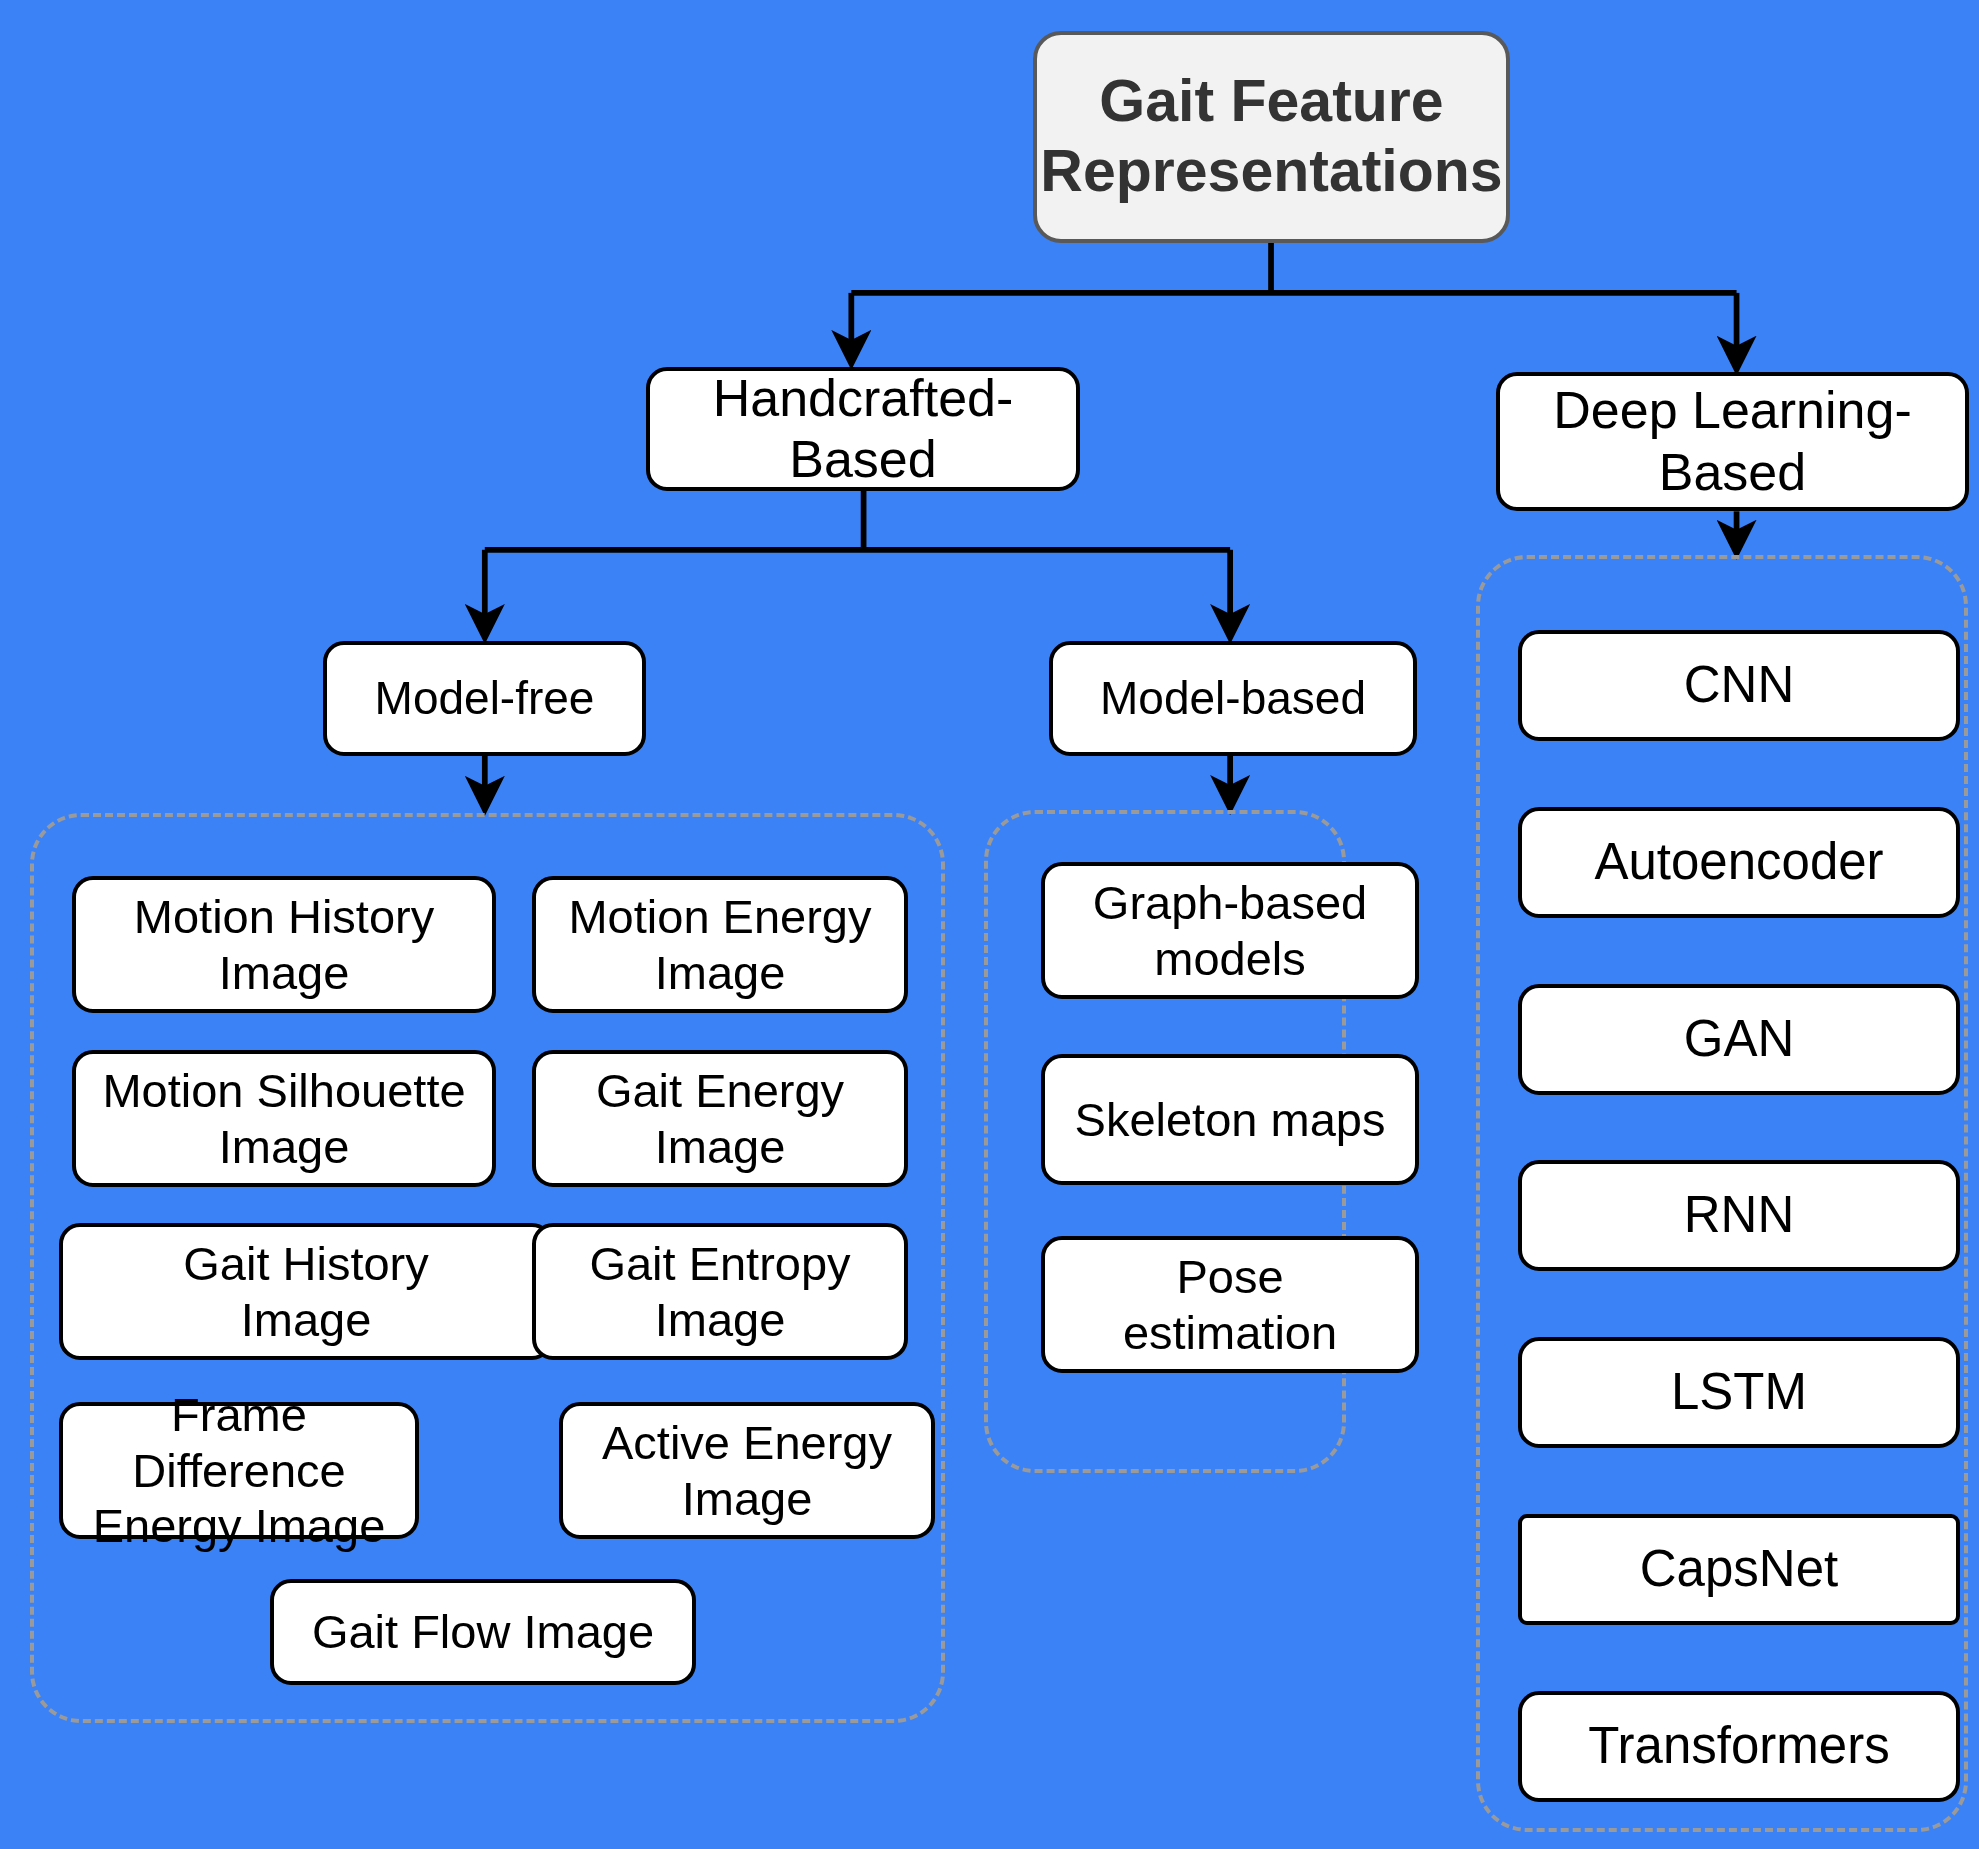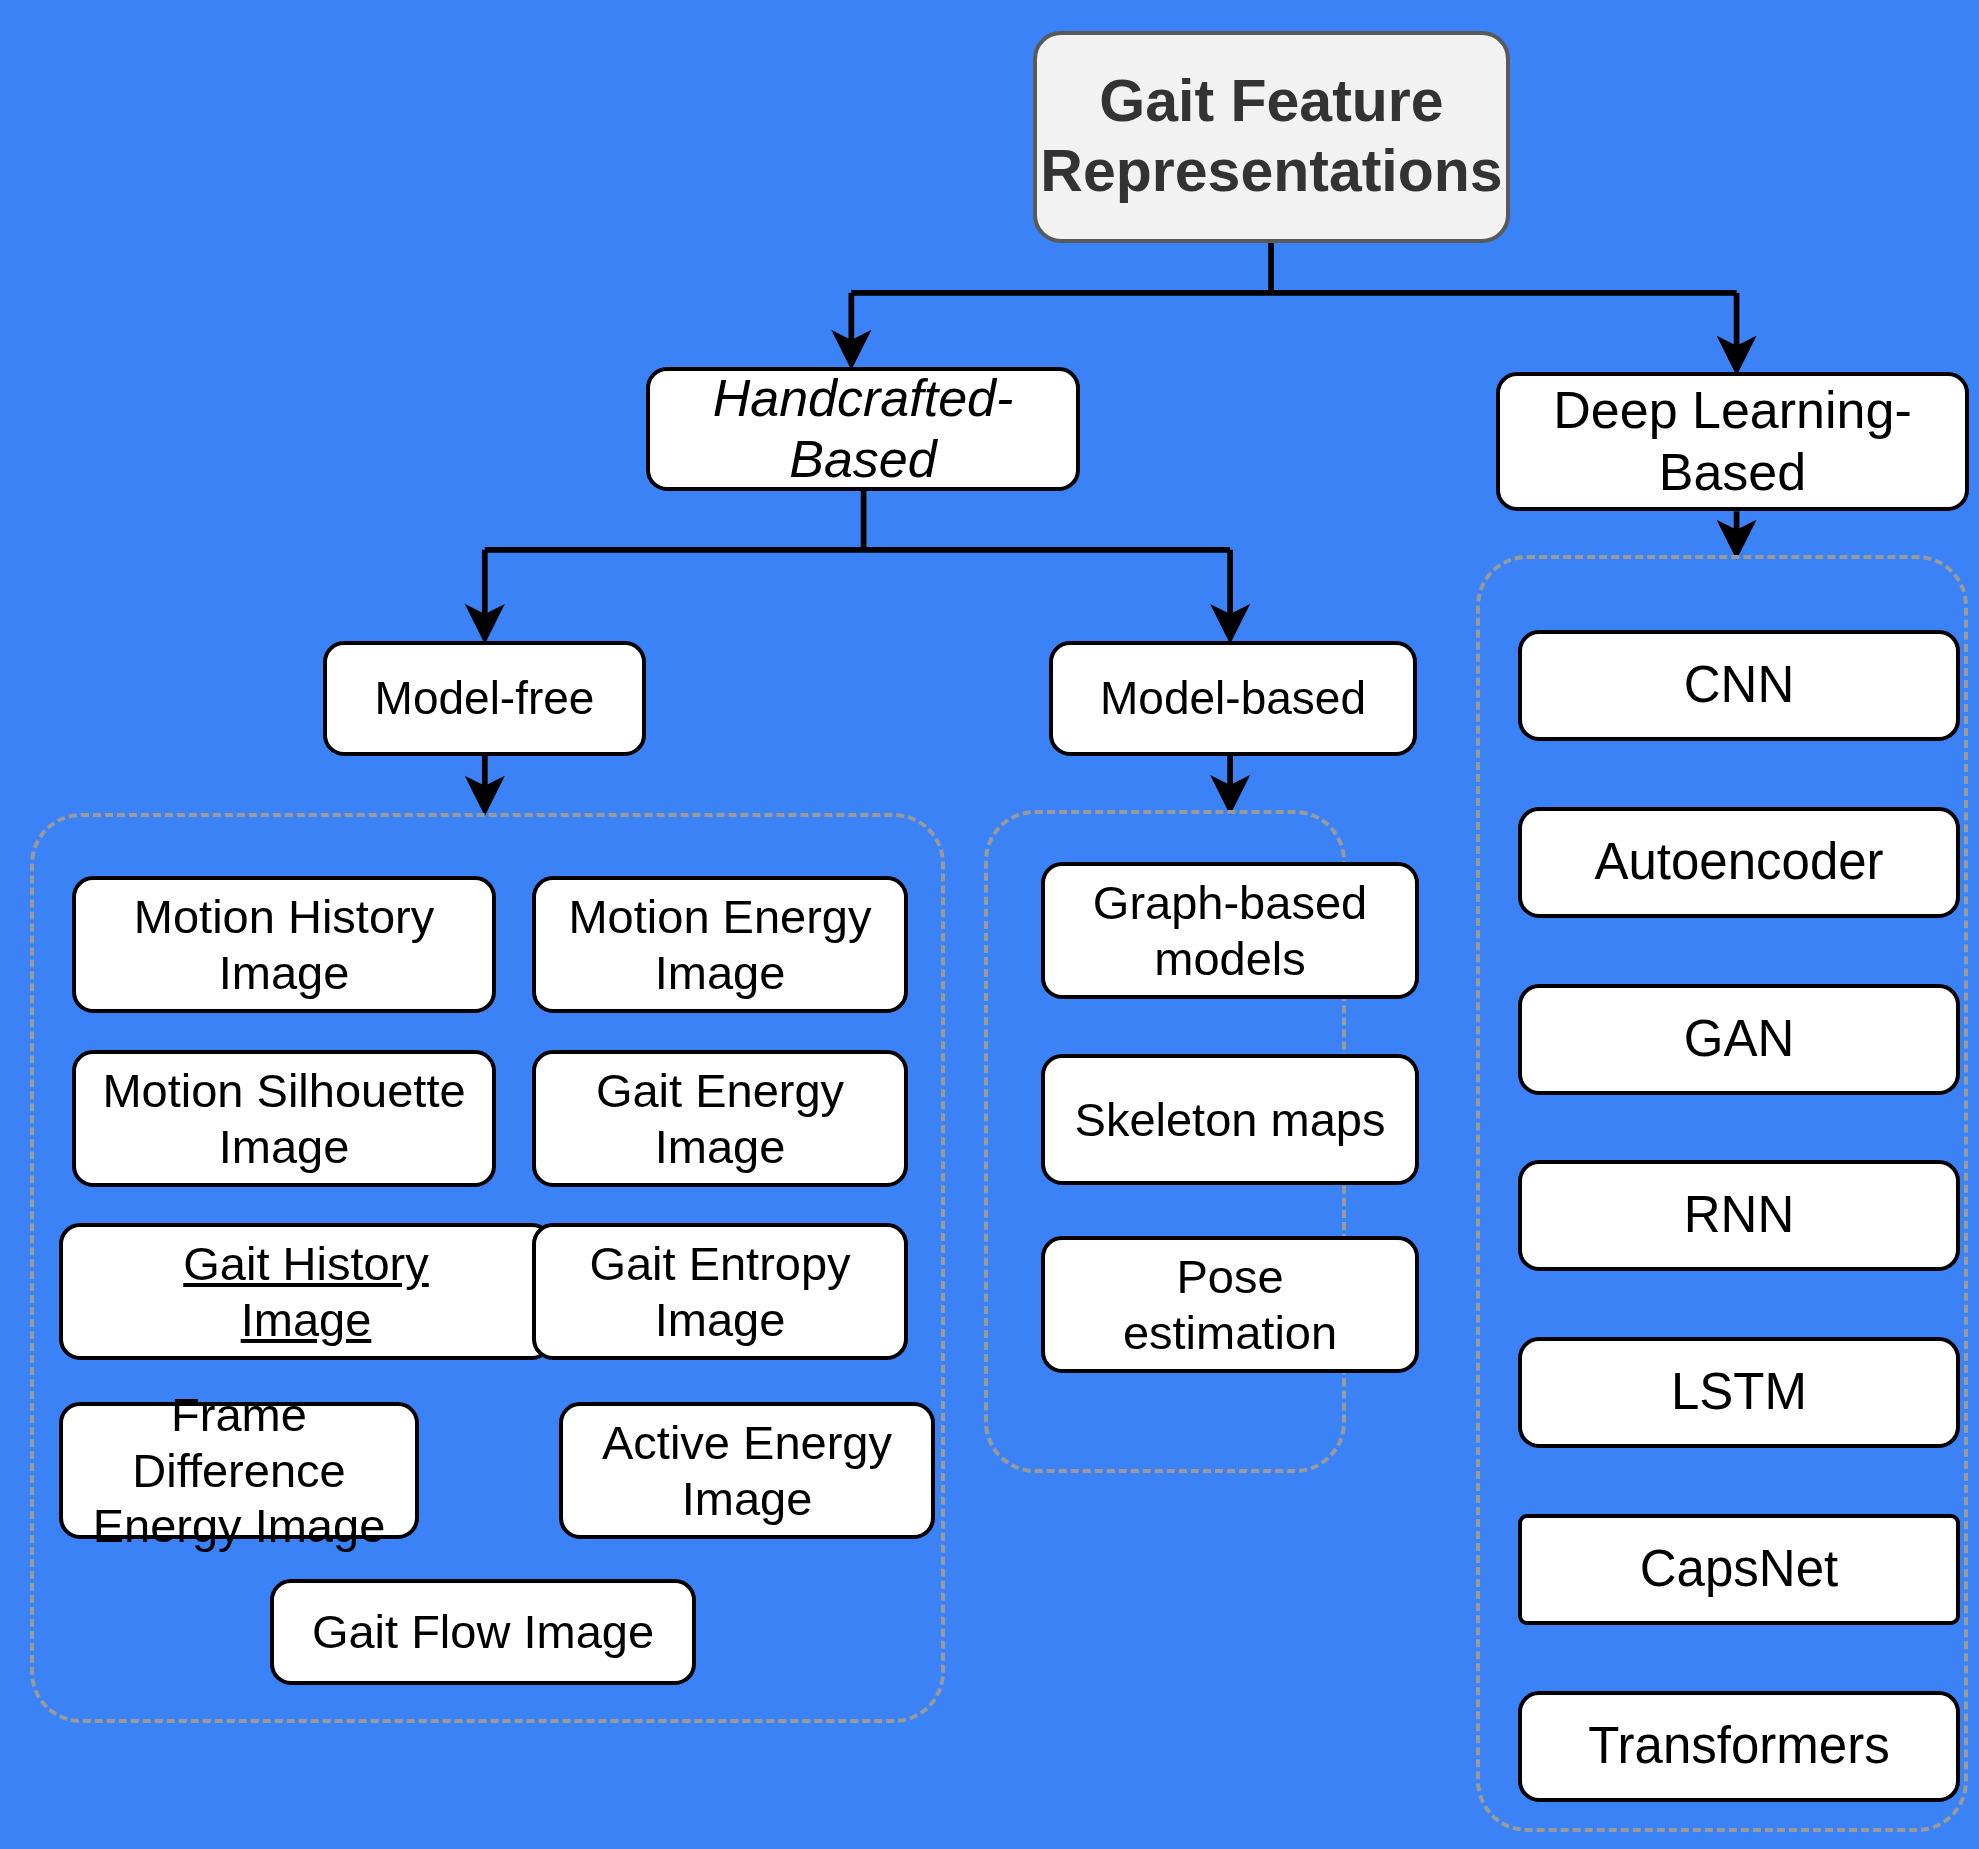--- a/index.html
+++ b/index.html
@@ -55,21 +55,21 @@
     <path d="M 1503 923 L 1503 984" stroke="#000" stroke-width="7" fill="none" marker-end="url(#arrow)"></path>
 
     <path d="M 2122 625 L 2122 672" stroke="#000" stroke-width="7" fill="none" marker-end="url(#arrow)"></path>
   </svg>
 
   <div class="node root-node" style="left:1033px;top:31px;width:477px;height:212px;flex-direction:column;">
     <span>Gait Feature</span>
     <span>Representations</span>
   </div>
 
-  <div class="node lvl1" style="left:646px;top:367px;width:434px;height:124px;flex-direction:column;font-style:italic;">
+  <div class="node lvl1" style="left:646px;top:367px;width:434px;height:124px;flex-direction:column;">
     <span>Handcrafted-</span>
     <span>Based</span>
   </div>
 
   <div class="node lvl1" style="left:1496px;top:372px;width:473px;height:139px;flex-direction:column;">
     <span>Deep Learning-</span>
     <span>Based</span>
   </div>
 
   <div class="node lvl2" style="left:323px;top:641px;width:323px;height:115px;">
@@ -93,21 +93,21 @@
 
   <div class="node leaf" style="left:72px;top:1050px;width:424px;height:137px;flex-direction:column;">
     <span>Motion Silhouette</span>
     <span>Image</span>
   </div>
   <div class="node leaf" style="left:532px;top:1050px;width:376px;height:137px;flex-direction:column;">
     <span>Gait Energy</span>
     <span>Image</span>
   </div>
 
-  <div class="node leaf" style="left:59px;top:1223px;width:494px;height:137px;flex-direction:column;text-decoration:underline;">
+  <div class="node leaf" style="left:59px;top:1223px;width:494px;height:137px;flex-direction:column;">
     <span>Gait History</span>
     <span>Image</span>
   </div>
   <div class="node leaf" style="left:532px;top:1223px;width:376px;height:137px;flex-direction:column;">
     <span>Gait Entropy</span>
     <span>Image</span>
   </div>
 
   <div class="node leaf" style="left:59px;top:1402px;width:360px;height:137px;flex-direction:column;">
     <span>Frame Difference</span>

